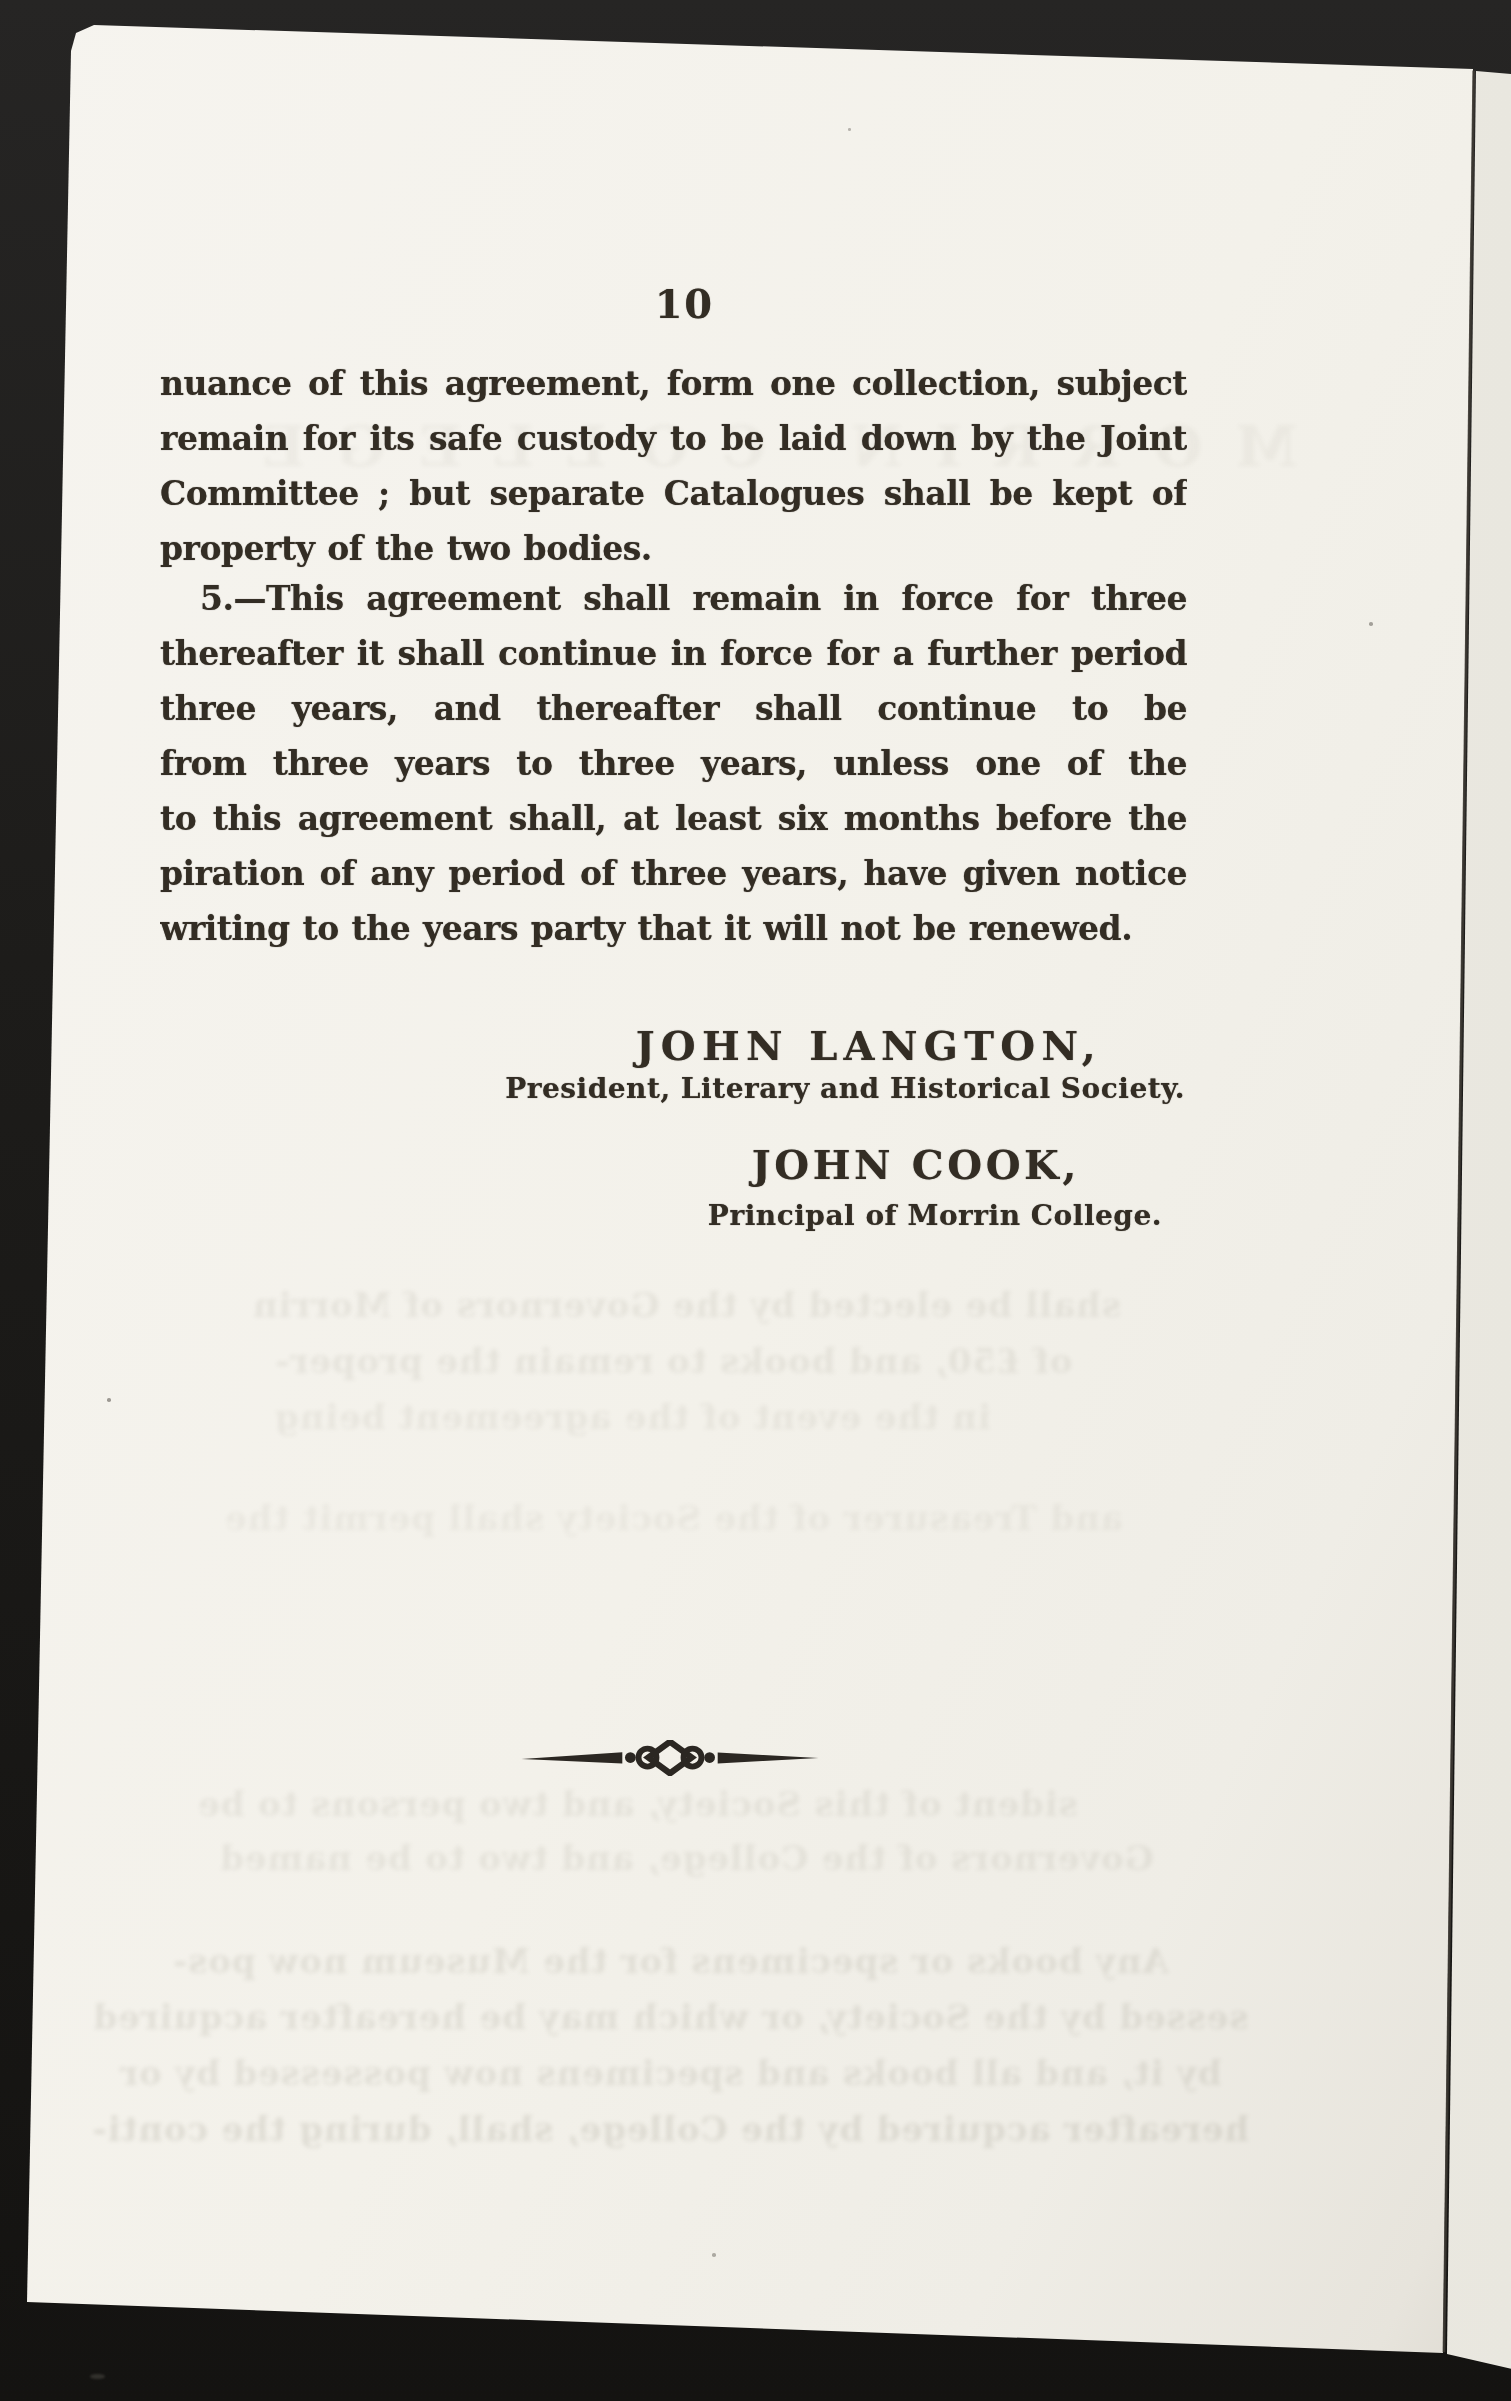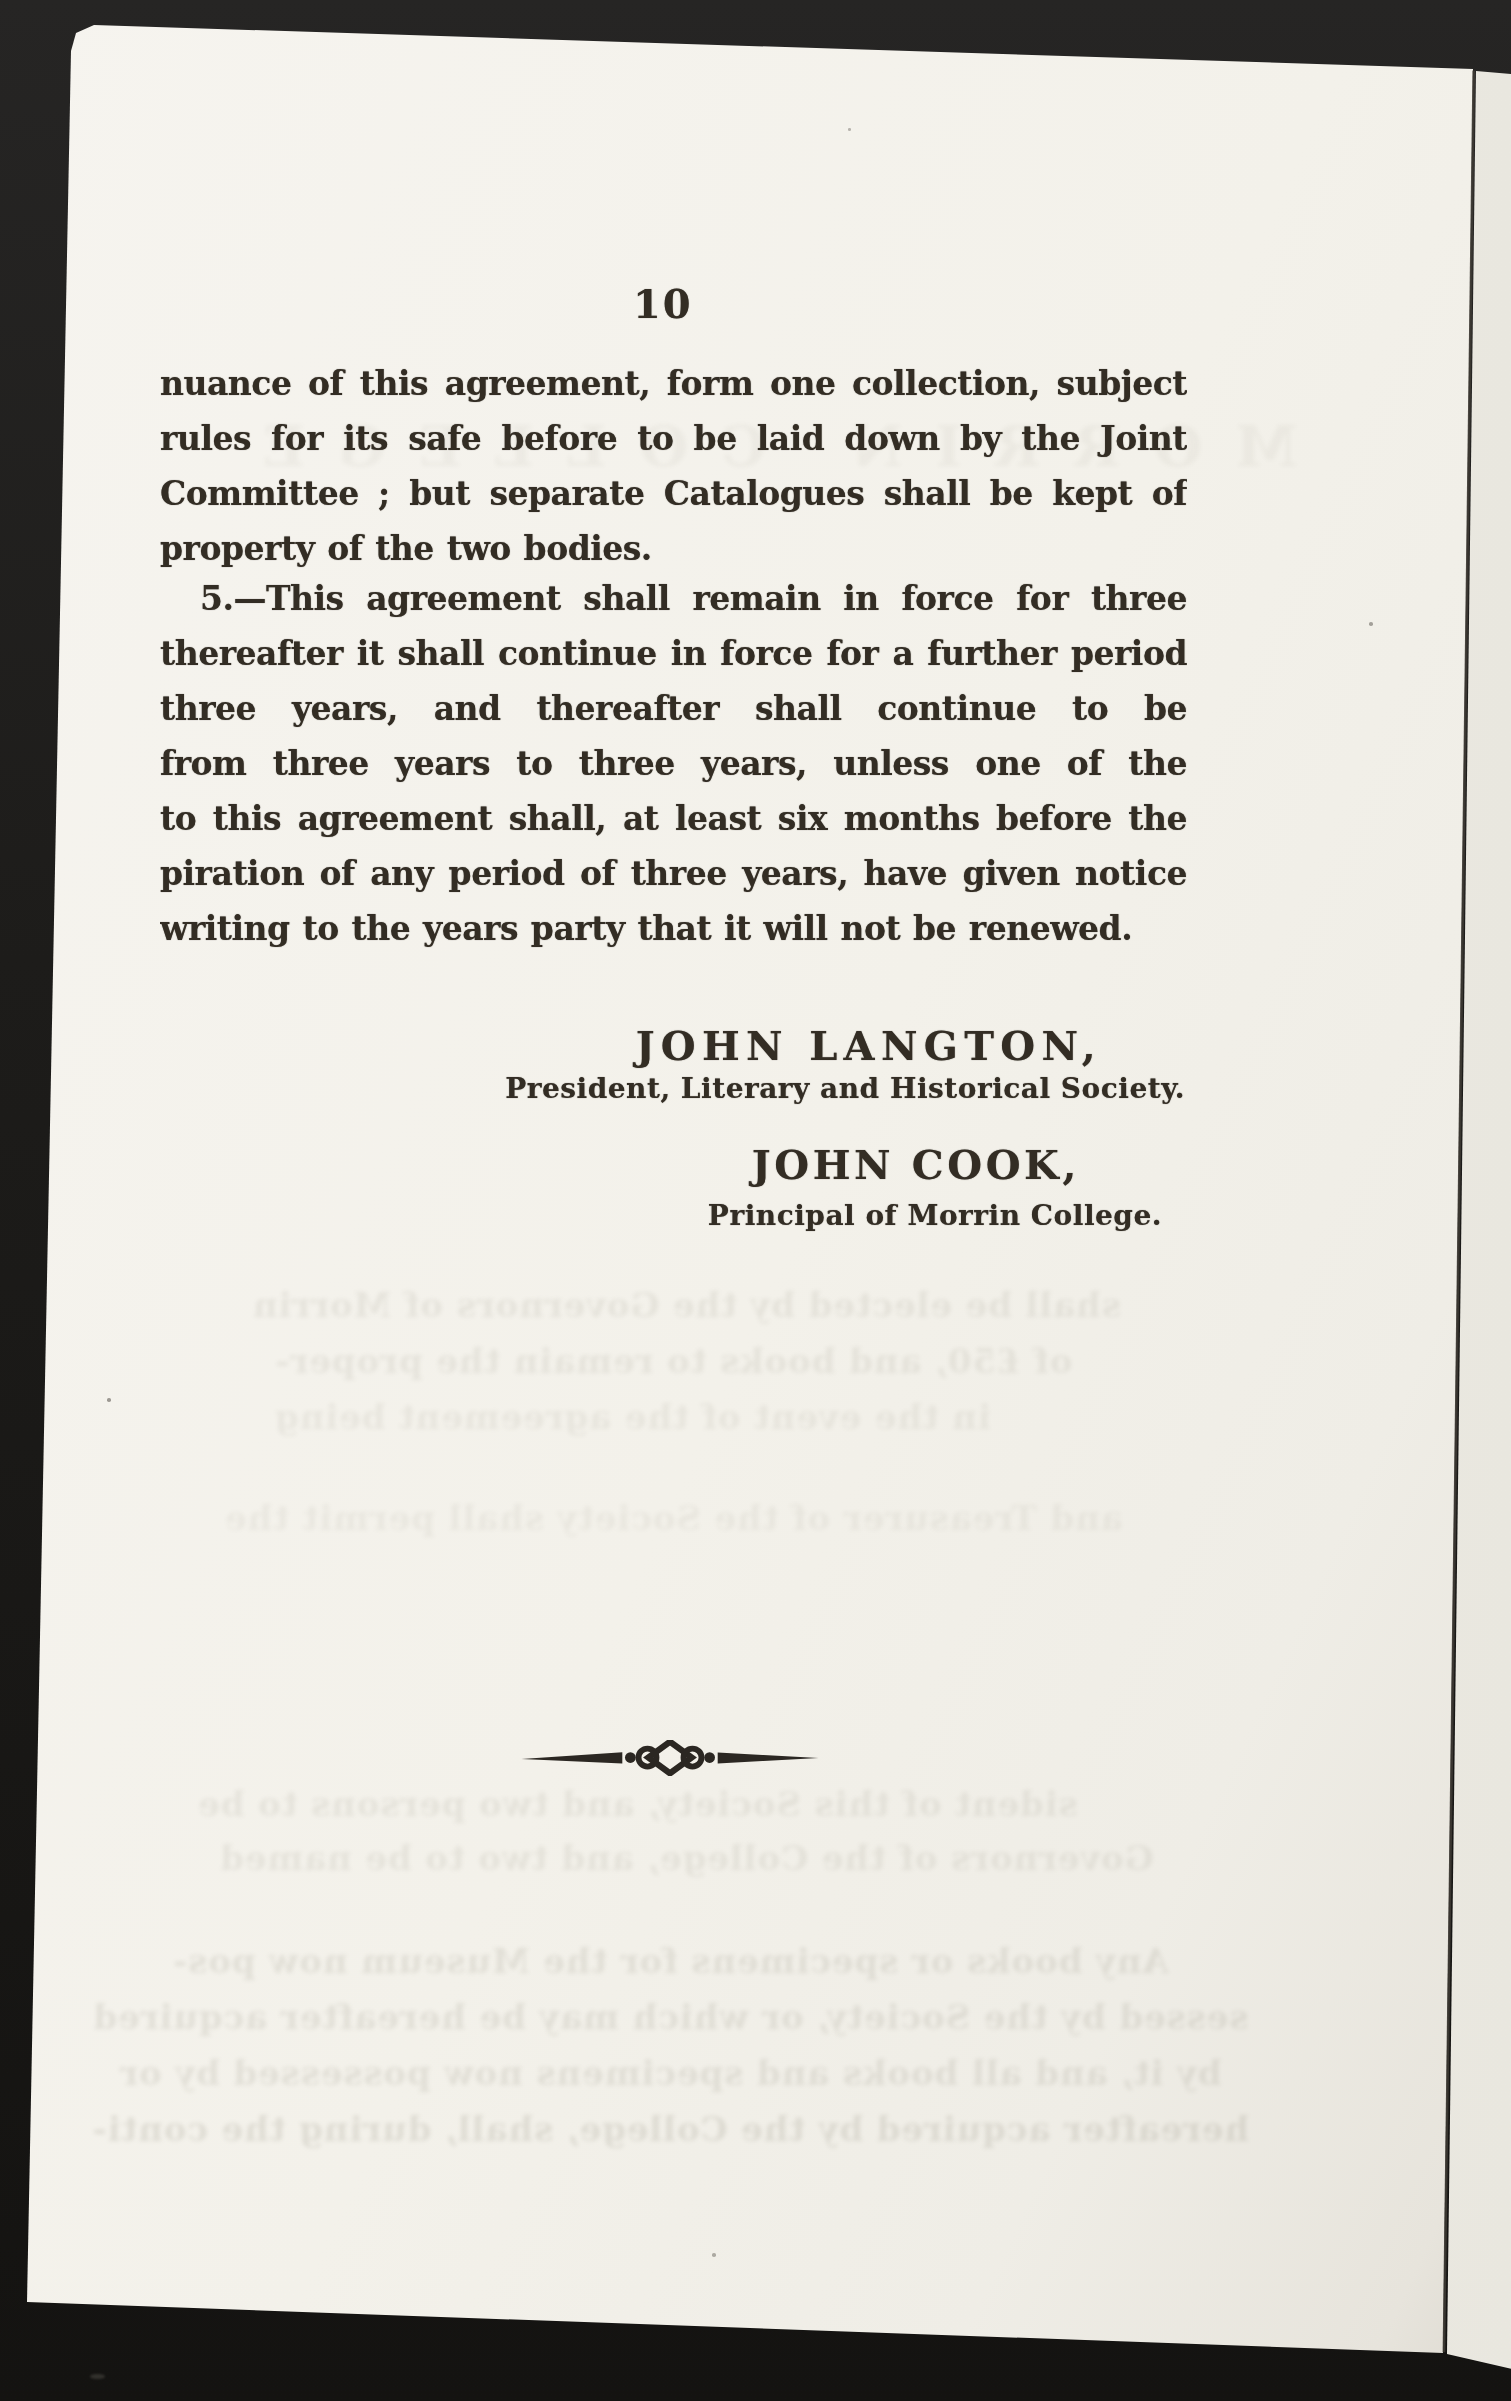--- a/index.html
+++ b/index.html
@@ -17,21 +17,21 @@
   
   .paper2{
     position:absolute;inset:0;
     clip-path:polygon(1476px 71px,1512px 74px,1512px 2369px,1447px 2354px);
     background:linear-gradient(90deg,#cfccc2 0%,#e6e4dc 22%,#edebe4 60%,#e9e7df 100%);
   }
   .fold-svg{position:absolute;left:0;top:0;pointer-events:none;}
   
   .print{position:absolute;inset:0;color:#332d24;filter:blur(0.3px);}
   .page-number{
-    position:absolute;left:633px;top:284px;width:81px;text-align:left;
+    position:absolute;left:633px;top:284px;width:81px;text-align:right;
     font-weight:700;font-size:40px;line-height:1;letter-spacing:1.8px;
     text-shadow:0 0 0.9px rgba(46,42,35,.65);
   }
   .text-block{
     position:absolute;left:160px;width:1027px;
     font-weight:700;font-size:33px;line-height:55px;letter-spacing:-0.5px;word-spacing:1.8px;
     text-shadow:0 0 1.1px rgba(46,42,35,.6);
   }
   #para1{top:356px;}
   #para2{top:571px;}
@@ -82,21 +82,21 @@
       <div class="ghost" style="left: 83px; top: 2056px; font-size: 34px; letter-spacing: 0.9px; opacity: 0.13;">by it, and all books and specimens now possessed by or</div>
       <div class="ghost" style="left: 83px; top: 2112px; font-size: 34px; letter-spacing: 0.9px; opacity: 0.15;">hereafter acquired by the College, shall, during the conti-</div>
     </div>
 
   <div class="print">
 
     <div class="page-number">10</div>
 
     <div class="text-block" id="para1">
         <div class="tline">nuance of this agreement, form one collection, subject to the</div>
-        <div class="tline">rules for its safe before to be laid down by the Joint</div>
+        <div class="tline">remain for its safe custody to be laid down by the Joint</div>
         <div class="tline">Committee ; but separate Catalogues shall be kept of the</div>
         <div class="tline last">property of the two bodies.</div>
       </div>
     <div class="text-block" id="para2">
         <div class="tline indent">5.—This agreement shall remain in force for three years</div>
         <div class="tline">thereafter it shall continue in force for a further period of</div>
         <div class="tline">three years, and thereafter shall continue to be extended</div>
         <div class="tline">from three years to three years, unless one of the parties</div>
         <div class="tline">to this agreement shall, at least six months before the ex-</div>
         <div class="tline">piration of any period of three years, have given notice in</div>

